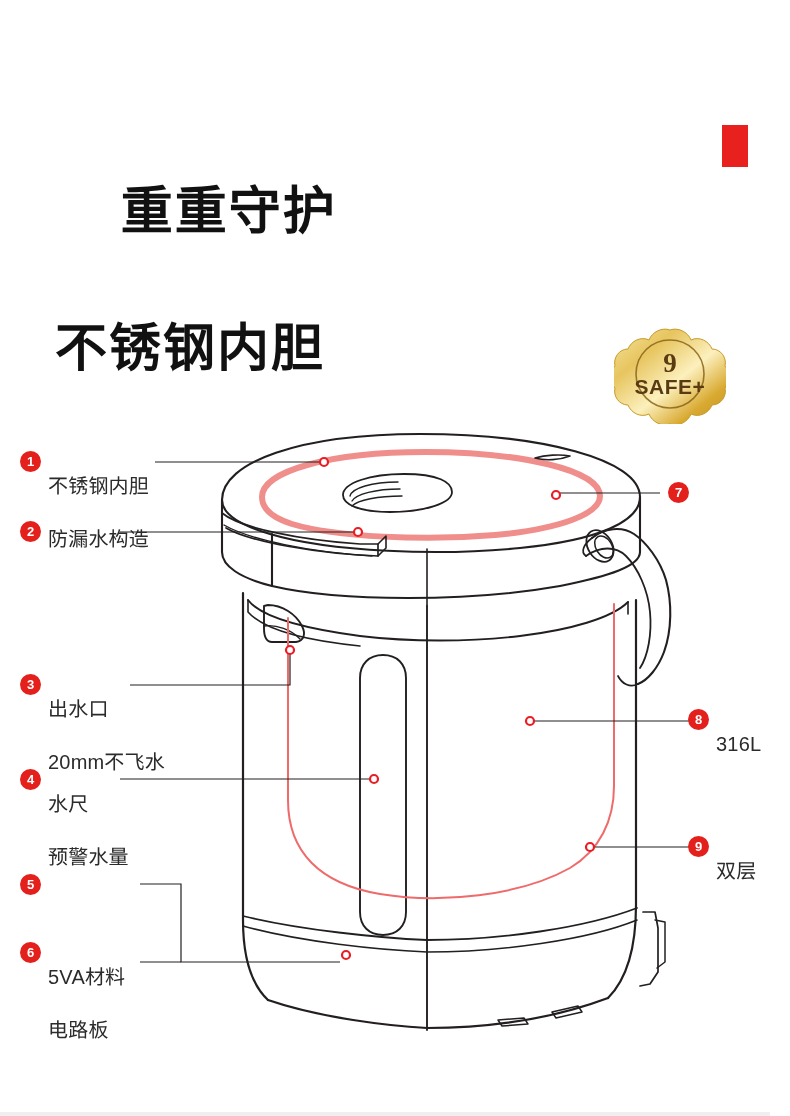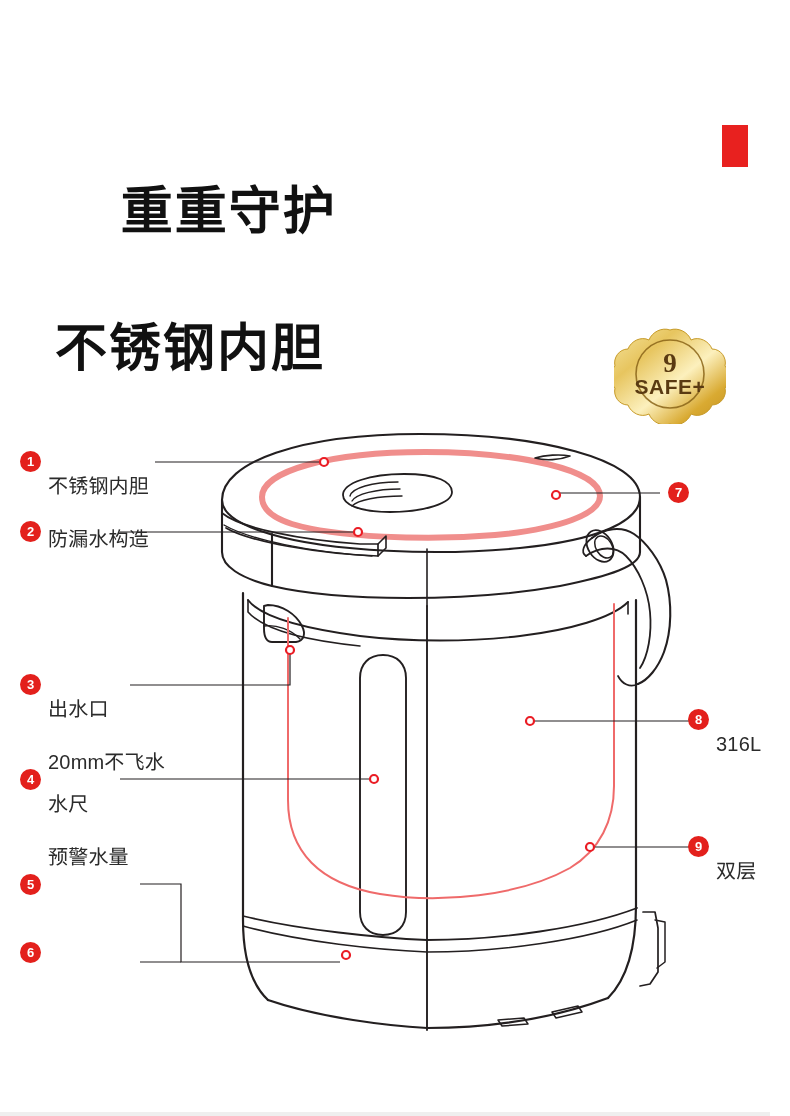--- a/index.html
+++ b/index.html
@@ -294,20 +294,24 @@
       <span class="ln">预警水量</span>
     </div>
   </div>
 
   <div class="callout c5">
     <div class="num">5</div>
   </div>
 
   <div class="callout c6">
     <div class="num">6</div>
+    <div class="ctext">
+      <span class="ln">5VA材料</span>
+      <span class="ln">电路板</span>
+    </div>
   </div>
 
   <div class="callout right c7">
     <div class="num">7</div>
   </div>
 
   <div class="callout right c8">
     <div class="num">8</div>
     <div class="ctext">
       <span class="ln">316L</span>

